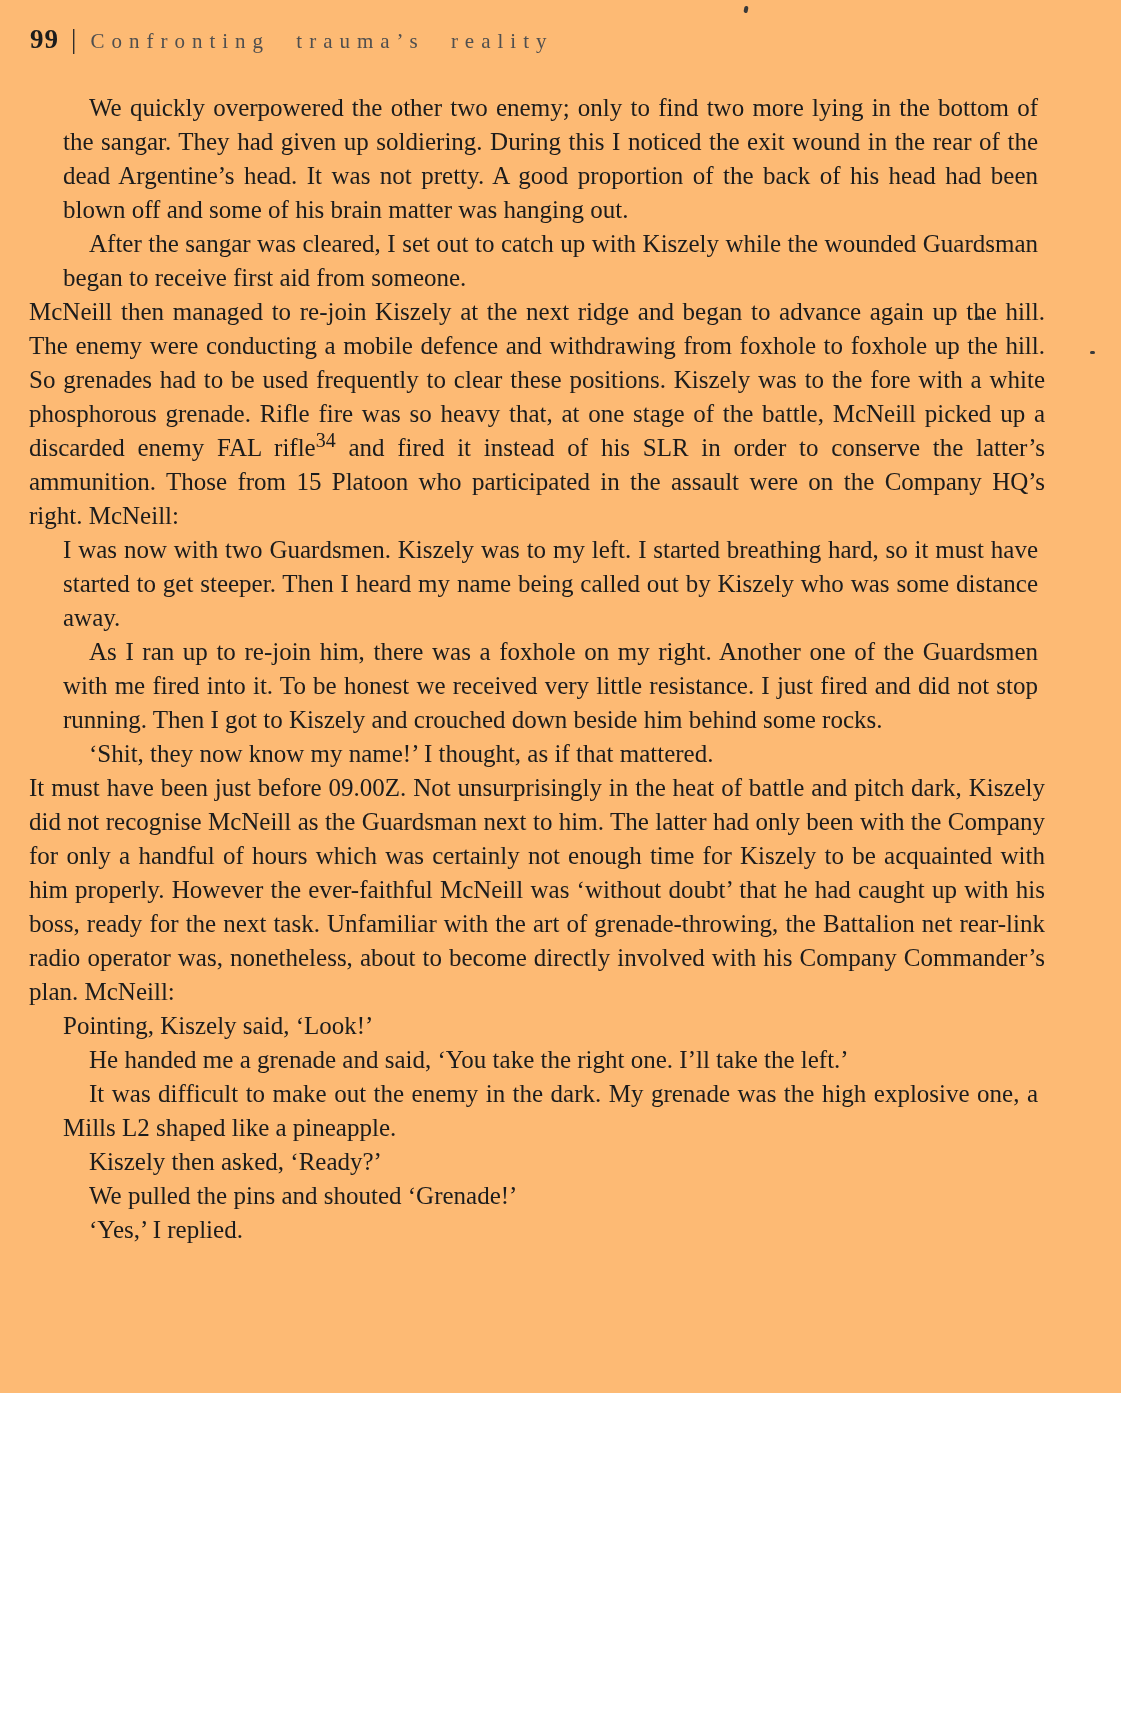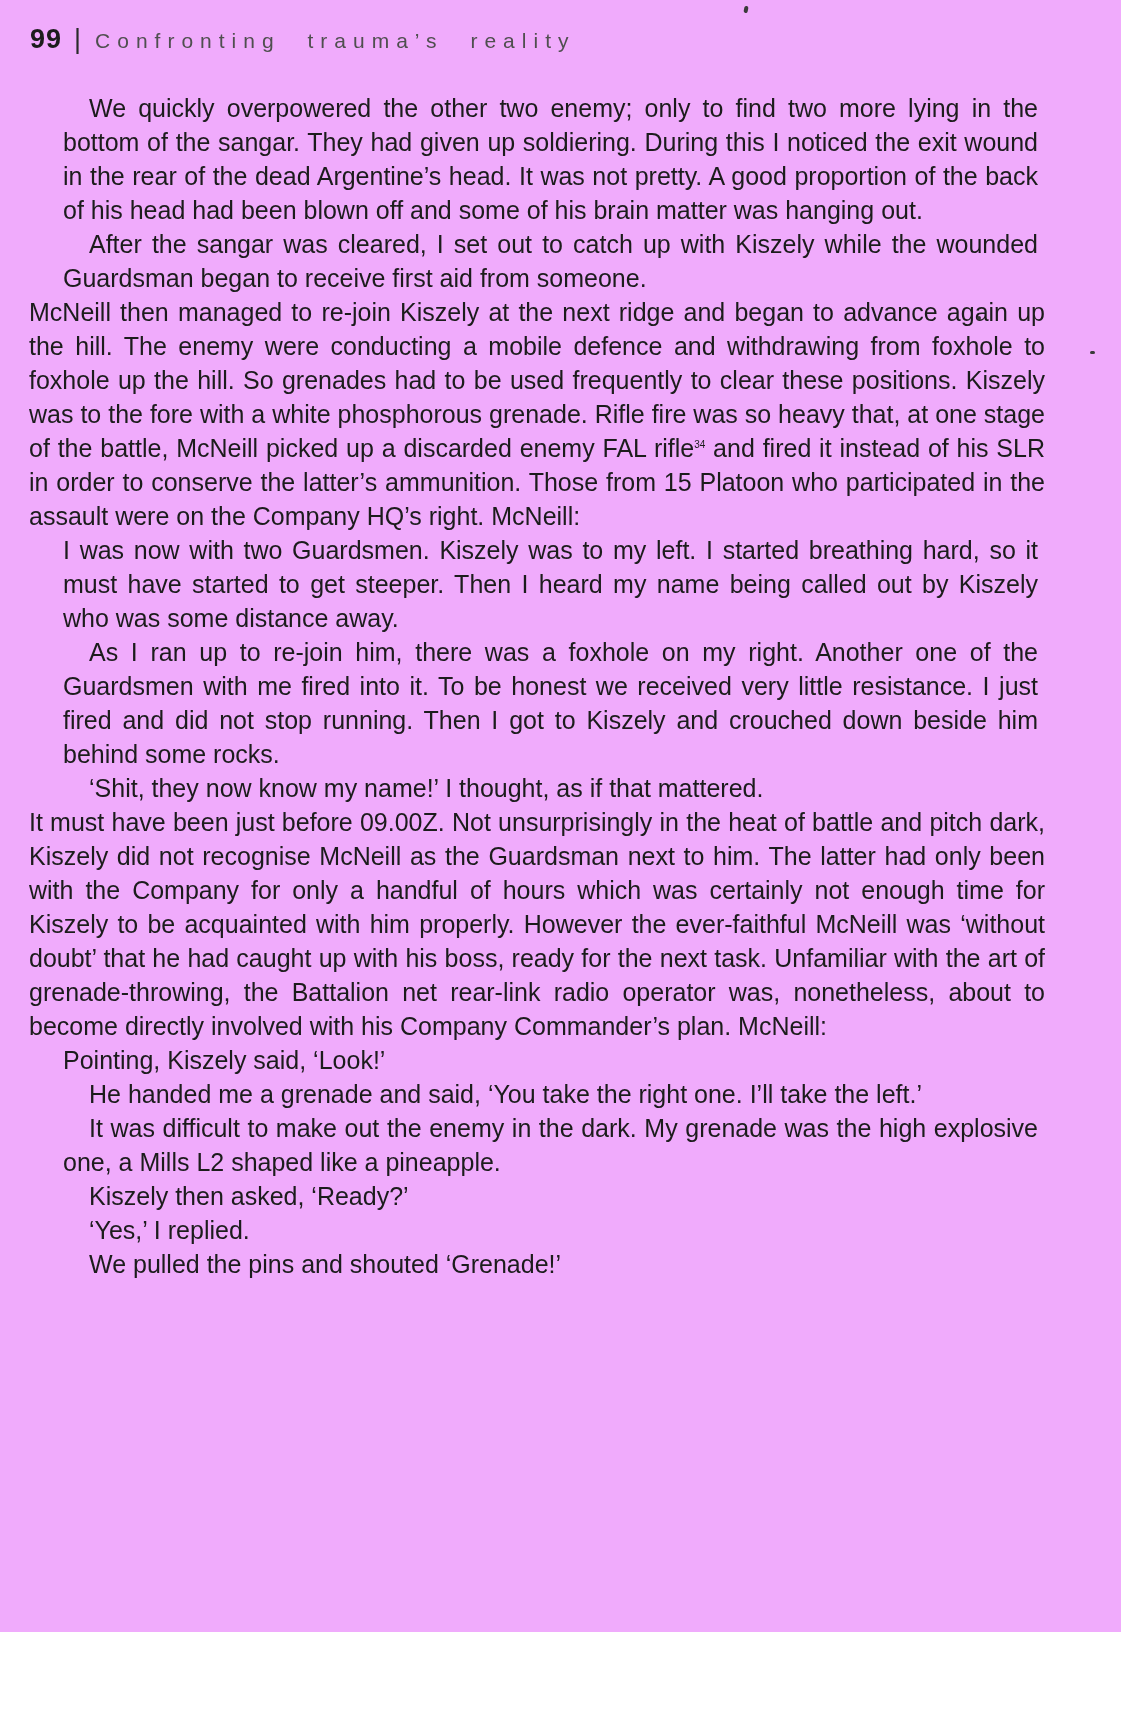--- a/index.html
+++ b/index.html
@@ -1,22 +1,22 @@
 <!DOCTYPE html>
 <html><head>
 <meta charset="utf-8">
 <style>
   html, body { margin: 0; padding: 0; background: #ffffff; }
   .page {
     position: relative;
     width: 1121px;
-    height: 1632px;
-    background: #f0abfc;
+    height: 1393px;
+    background: #fdba74;
     overflow: hidden;
-    font-family: Liberation Sans, sans-serif;
+    font-family: Liberation Serif, serif;
     color: #1c1c1c;
     box-sizing: border-box;
   }
   .running-head {
     display: flex;
     align-items: baseline;
     padding: 24px 76px 0 30px;
     white-space: nowrap;
   }
   .pagenum {
@@ -48,21 +48,21 @@
   blockquote.bq {
     margin: 0 7px 0 34px;
     padding: 0;
   }
   blockquote.bq + * { margin-top: 37px; }
   .text-block p { margin: 0; }
   p.indent { text-indent: 26px; }
   p.noindent { text-indent: 0; }
   .body-para { margin: 0; }
   sup.fnref {
-    font-size: 10px;
+    font-size: 20px;
     line-height: 0;
     vertical-align: baseline;
     position: relative;
     top: -9px;
     letter-spacing: 0;
   }
   .fulllast { text-align-last: justify; }
   .speck {
     position: absolute;
     background: #3a3a3a;
@@ -102,18 +102,18 @@
       <p class="indent">‘Shit, they now know my name!’ I thought, as if that mattered.</p>
     </blockquote>
 
     <p class="body-para">It must have been just before 09.00Z. Not unsurprisingly in the heat of battle and pitch dark, Kiszely did not recognise McNeill as the Guardsman next to him. The latter had only been with the Company for only a handful of hours which was certainly not enough time for Kiszely to be acquainted with him properly. However the ever-faithful McNeill was ‘without doubt’ that he had caught up with his boss, ready for the next task. Unfamiliar with the art of grenade-throwing, the Battalion net rear-link radio operator was, nonetheless, about to become directly involved with his Company Commander’s plan. McNeill:</p>
 
     <blockquote class="bq">
       <p class="noindent">Pointing, Kiszely said, ‘Look!’</p>
       <p class="indent">He handed me a grenade and said, ‘You take the right one. I’ll take the left.’</p>
       <p class="indent">It was difficult to make out the enemy in the dark. My grenade was the high explosive one, a Mills L2 shaped like a pineapple.</p>
       <p class="indent">Kiszely then asked, ‘Ready?’</p>
+      <p class="indent">We pulled the pins and shouted ‘Grenade!’</p>
       <p class="indent">‘Yes,’ I replied.</p>
-      <p class="indent">We pulled the pins and shouted ‘Grenade!’</p>
     </blockquote>
 
   </main>
 </div>
 
 </body></html>

